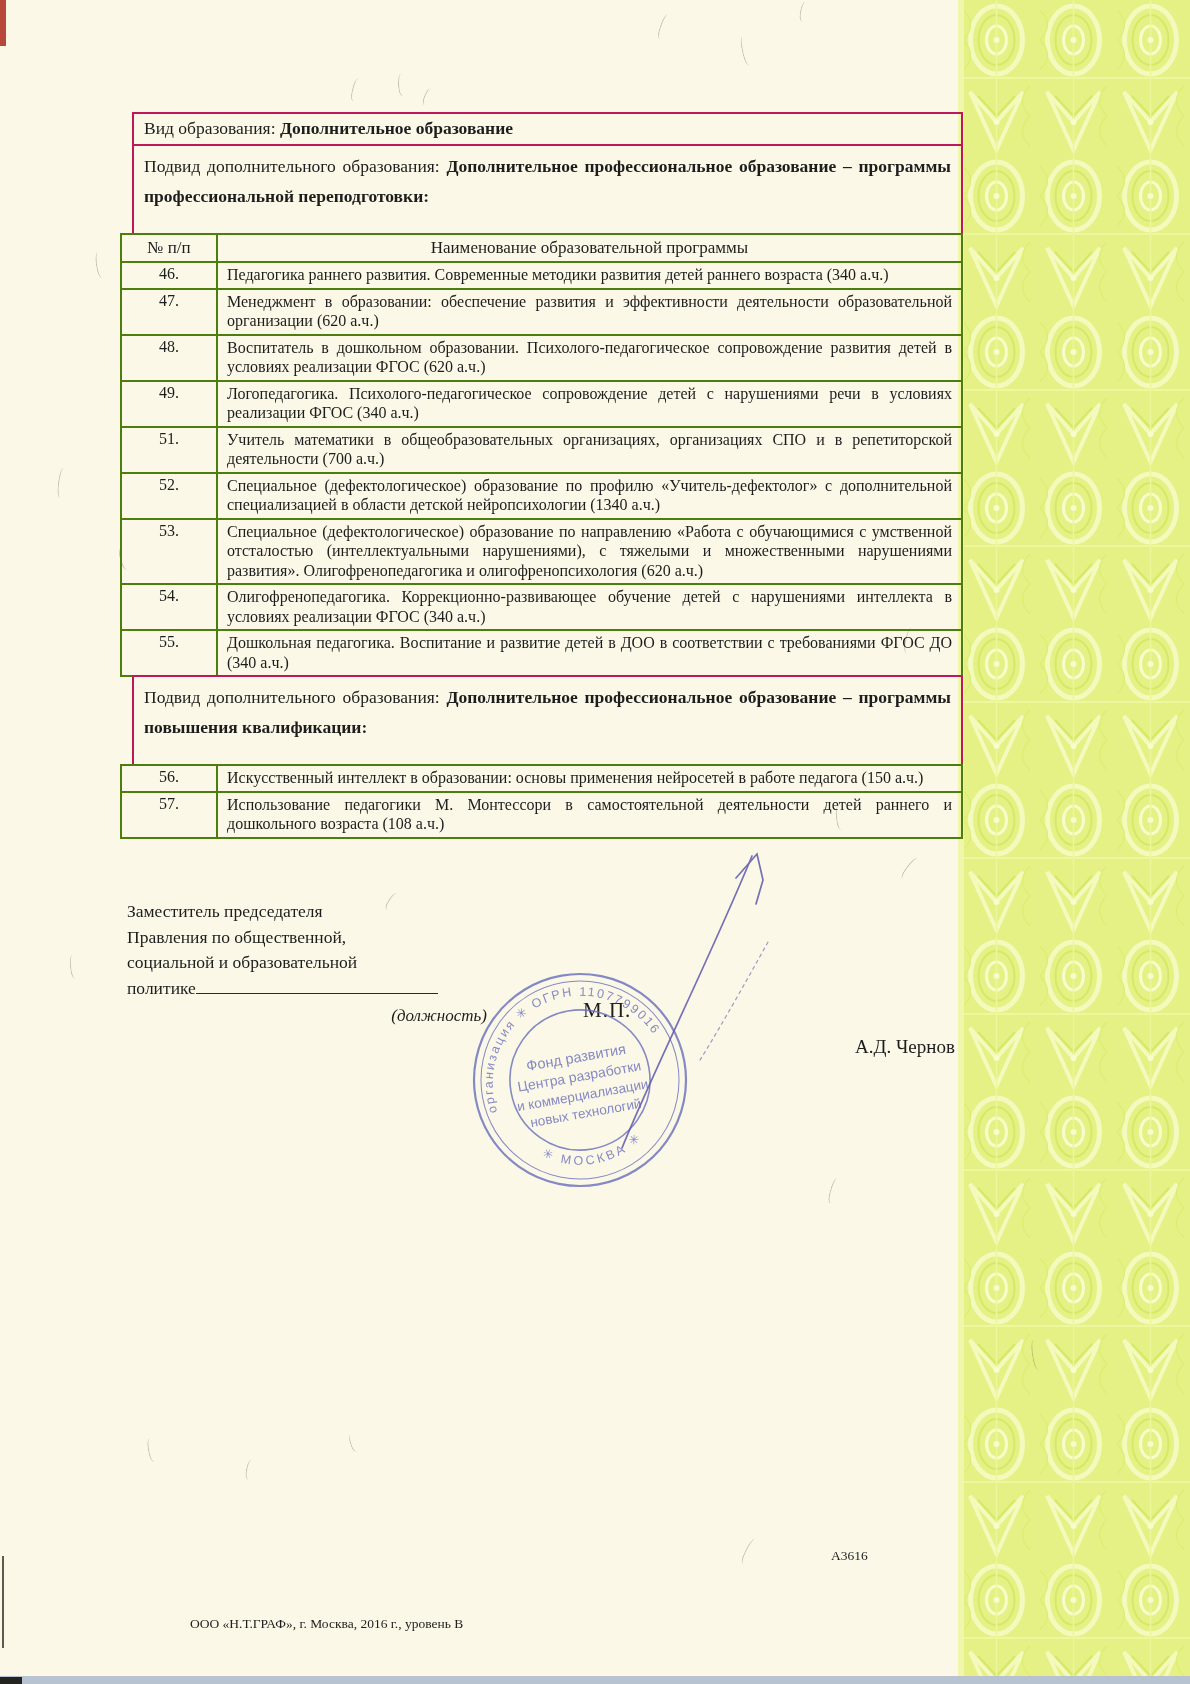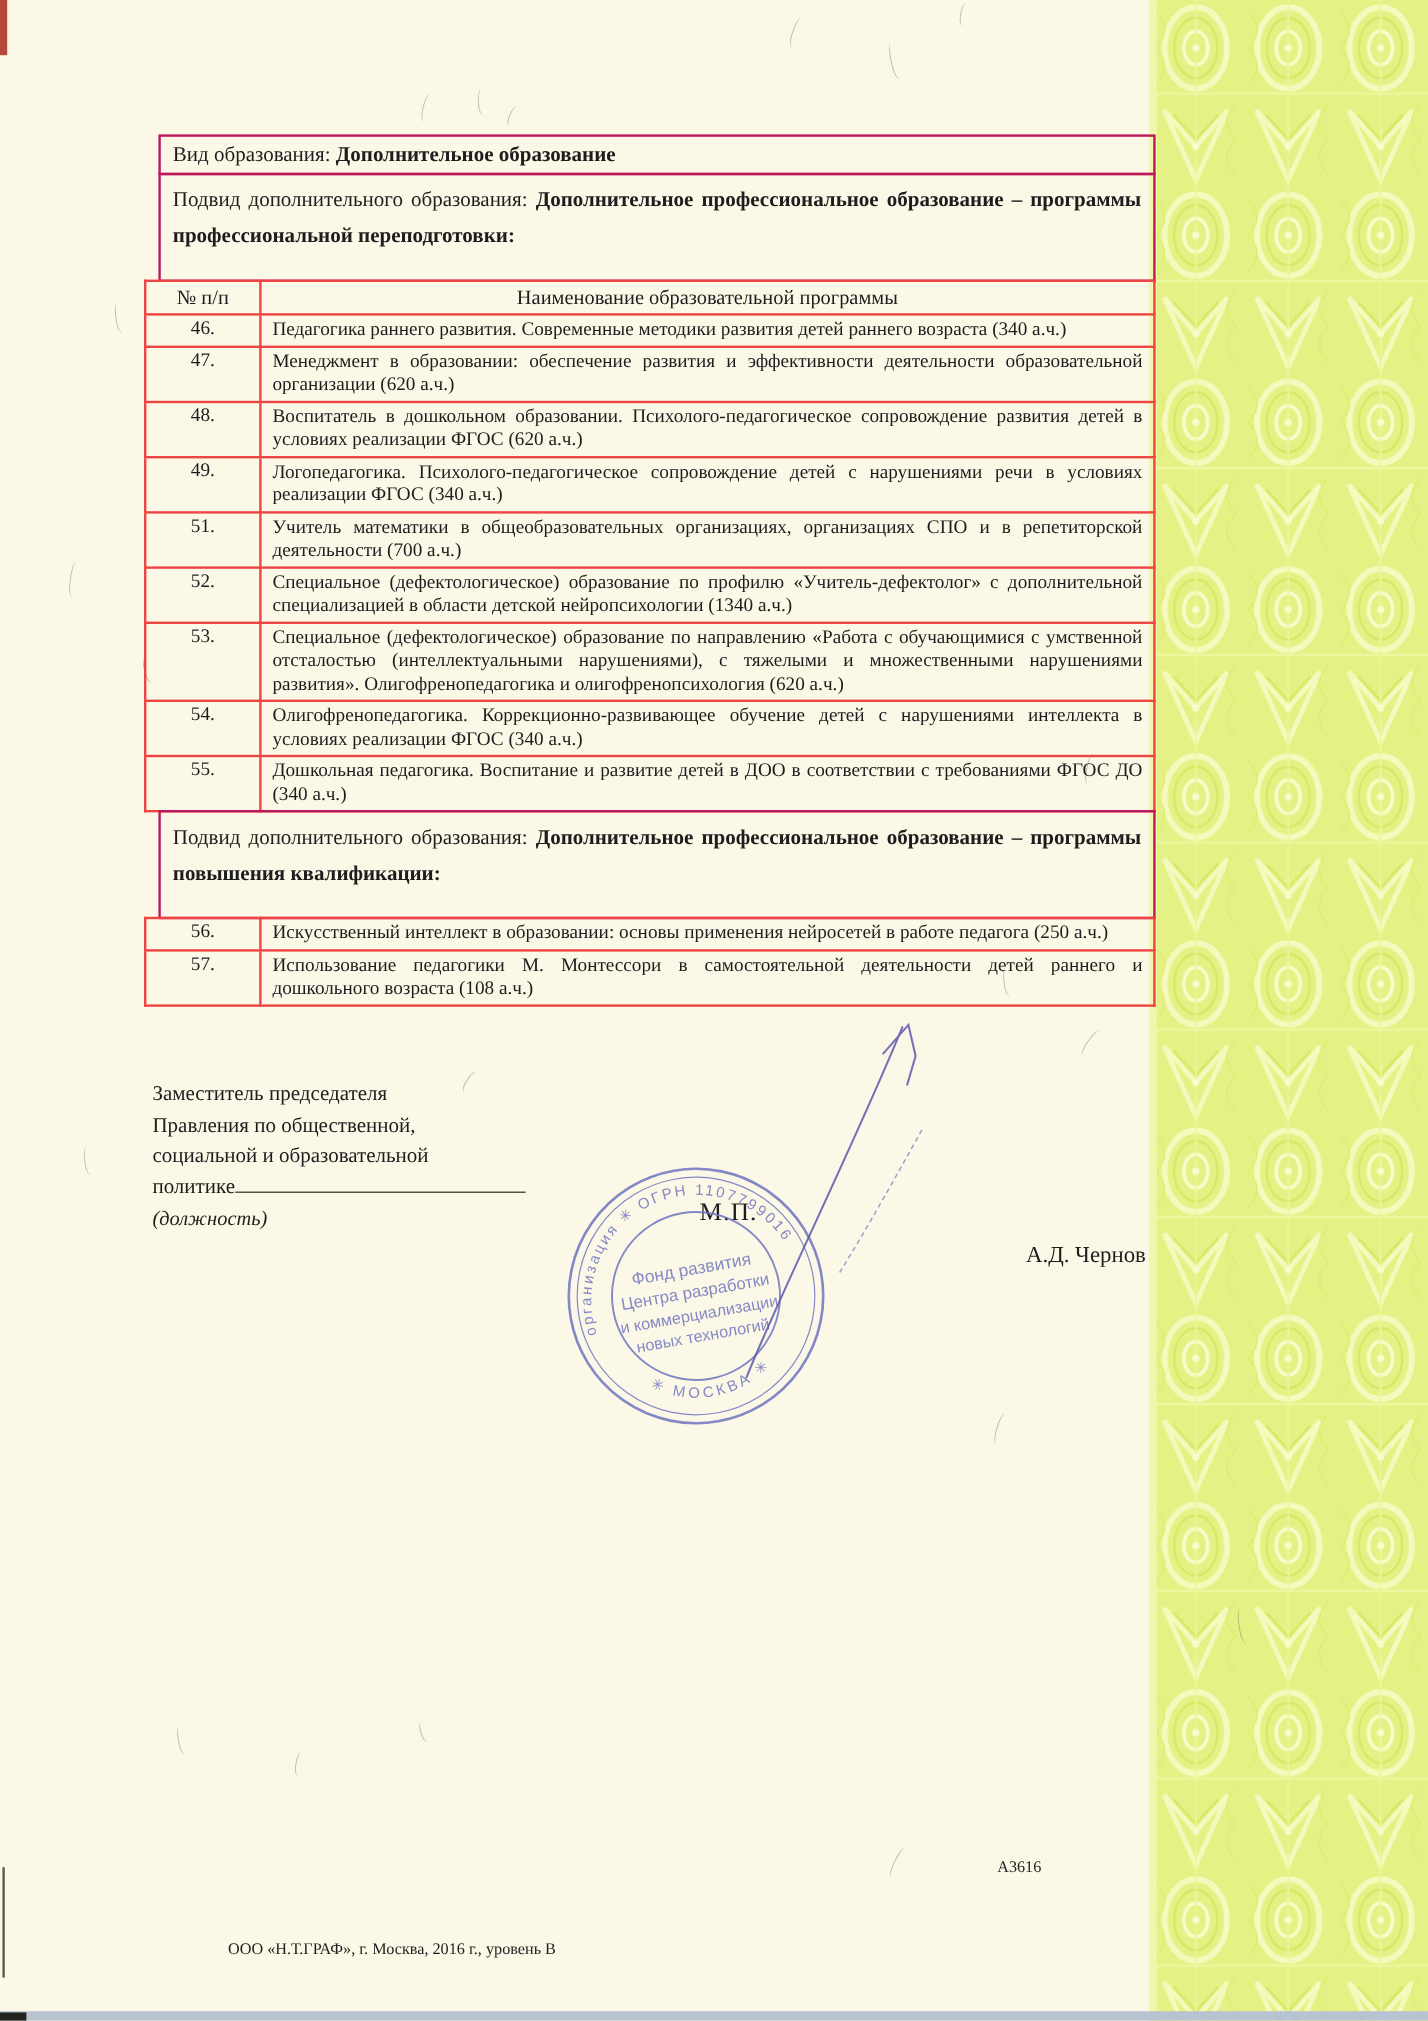--- a/index.html
+++ b/index.html
@@ -20,30 +20,30 @@
   
   .mark{position:absolute;border-left:1px solid rgba(140,140,115,.5);border-radius:50% 50% 50% 50%/60% 60% 40% 40%;width:7px;}
   
   .doc{position:absolute;left:120px;top:112px;width:843px;}
   .box{border:2px solid #be185d;background:transparent;padding:4px 10px 5px 10px;box-sizing:border-box;margin-left:12px;}
   .box.sub{margin-top:-2px;line-height:30px;padding-top:5px;padding-bottom:22px;}
   .hdr-line{font-size:17.5px;}
   .hdr-line b{font-weight:bold;}
   .just{text-align:justify;}
   table.progs{border-collapse:collapse;width:100%;margin-top:-2px;table-layout:fixed;}
-  table.progs td{border:2px solid #ef4444;vertical-align:top;box-sizing:border-box;}
+  table.progs td{border:2px solid #4d7c0f;vertical-align:top;box-sizing:border-box;}
   table.progs col.c1{width:96px;}
   td.colhdr1{text-align:center;font-size:17px;padding:3px 2px;}
   td.colhdr2{text-align:center;font-size:17px;padding:3px 2px;}
   td.num{text-align:center;font-size:16px;padding:2px 16px;}
   td.prog{font-size:16px;line-height:19.5px;padding:2px 9px 3px 9px;text-align:justify;}
   
   .sigblock{position:absolute;left:127px;top:899px;width:480px;font-size:17.5px;line-height:25.5px;}
   .sig-underline{display:inline-block;width:242px;border-bottom:1.6px solid #2a2a26;height:14px;}
-  .dolzh{display:block;width:360px;text-align:left;font-style:italic;font-size:17px;margin-top:2px;}
+  .dolzh{display:block;width:360px;text-align:right;font-style:italic;font-size:17px;margin-top:2px;}
   .mp{position:absolute;left:583px;top:998px;font-size:21px;letter-spacing:1px;}
   .signer{position:absolute;left:855px;top:1036px;font-size:19px;}
   
   .stamp{position:absolute;left:462px;top:960px;width:236px;height:240px;opacity:.82;}
   
   .ink{position:absolute;left:560px;top:838px;width:260px;height:330px;}
   
   .footer-left{position:absolute;left:190px;top:1616px;font-size:13.5px;}
   .footer-right{position:absolute;left:831px;top:1548px;font-size:13.5px;}
 </style>
@@ -163,21 +163,21 @@
   </div>
 
   <table class="progs">
     <colgroup>
         <col class="c1">
         <col>
       </colgroup>
     <tbody>
       <tr>
           <td class="num">56.</td>
-          <td class="prog">Искусственный интеллект в образовании: основы применения нейросетей в работе педагога (250 а.ч.)</td>
+          <td class="prog">Искусственный интеллект в образовании: основы применения нейросетей в работе педагога (150 а.ч.)</td>
         </tr>
       <tr>
           <td class="num">57.</td>
           <td class="prog">Использование педагогики М. Монтессори в самостоятельной деятельности детей раннего и дошкольного возраста (108 а.ч.)</td>
         </tr>
     </tbody>
   </table>
 </div>
 
 <div class="sigblock">

